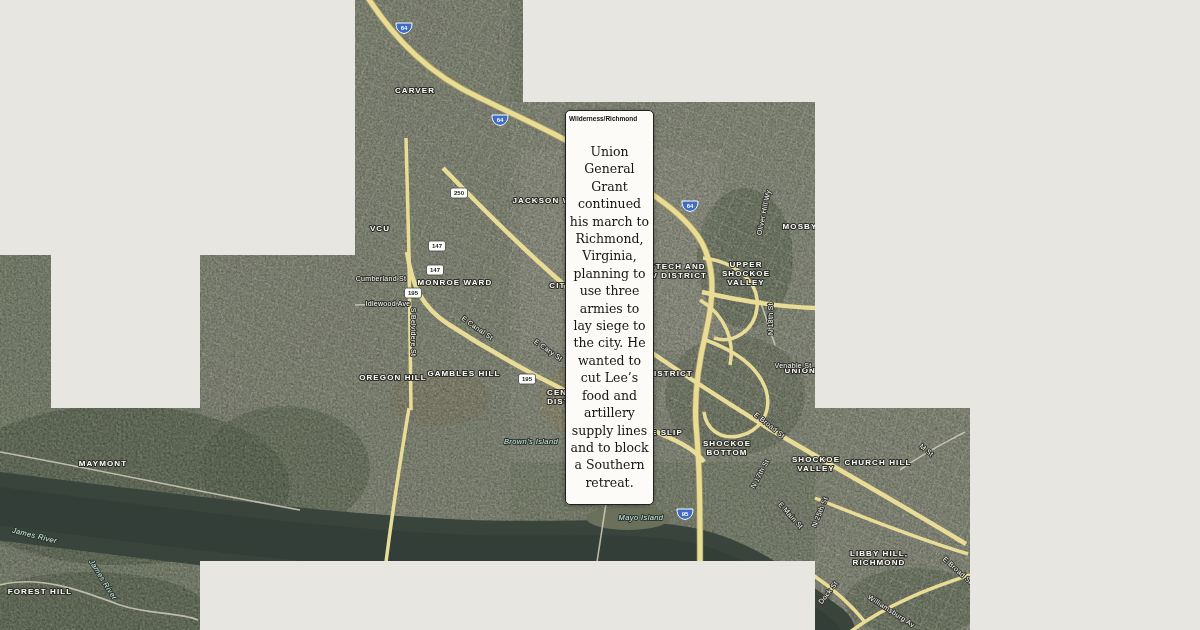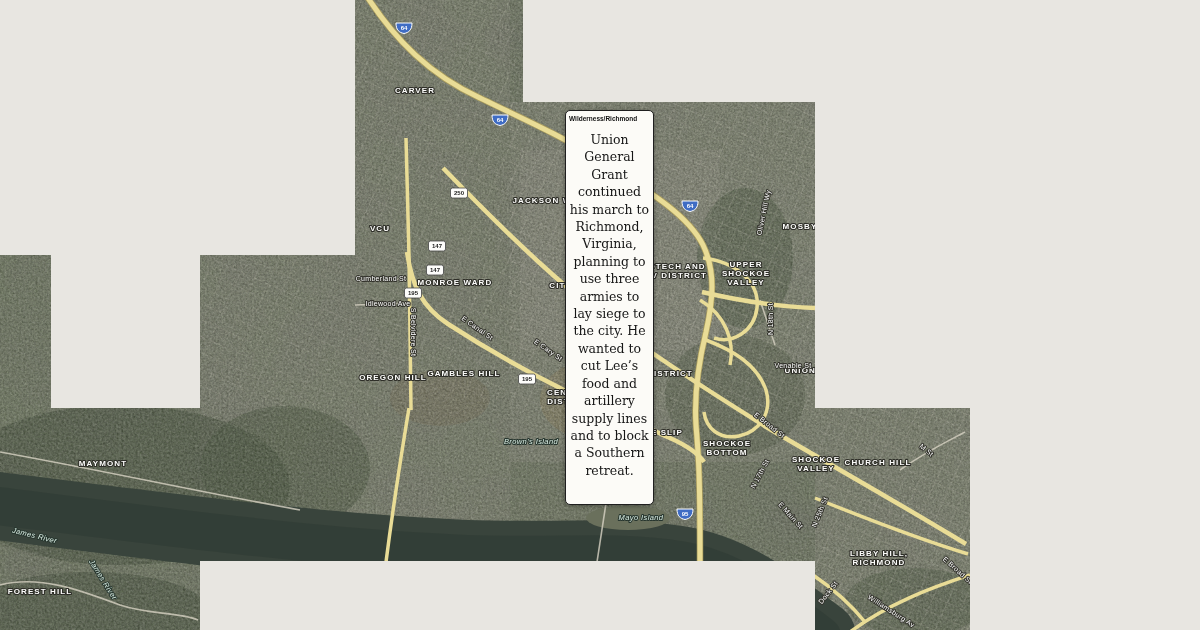--- a/index.html
+++ b/index.html
@@ -14,21 +14,21 @@
     stroke:#33332c;stroke-width:2px;stroke-linejoin:round;paint-order:stroke;}
   .lbl-water{font-style:italic;font-size:7.5px;letter-spacing:.4px;fill:#dcefe5;
     stroke:#26352e;stroke-width:2px;stroke-linejoin:round;paint-order:stroke;}
   .shield-int-txt{font-weight:bold;font-size:6px;fill:#fff;}
   .shield-rte-txt{font-weight:bold;font-size:6px;fill:#222;}
   
   .popup{position:absolute;left:565px;top:110px;width:89px;height:395px;box-sizing:border-box;
     background:#fcfbf7;border:1px solid #1f1f1f;border-radius:5px;padding:4px 3px;
     box-shadow:0 1px 4px rgba(0,0,0,.35);z-index:5;}
   .popup-title{font:bold 6.5px/8px "Liberation Sans",sans-serif;color:#111;}
-  .popup-body{margin-top:8px;font:12.5px/17.4px "DejaVu Serif",serif;color:#161616;text-align:center;}
+  .popup-body{margin-top:20px;font:12.5px/17.4px "DejaVu Serif",serif;color:#161616;text-align:center;}
 </style>
 </head>
 <body>
 
 <div id="stage">
 
   <svg id="mapsvg" width="1200" height="630" viewBox="0 0 1200 630">
     <defs>
 
       <clipPath id="tiles">

